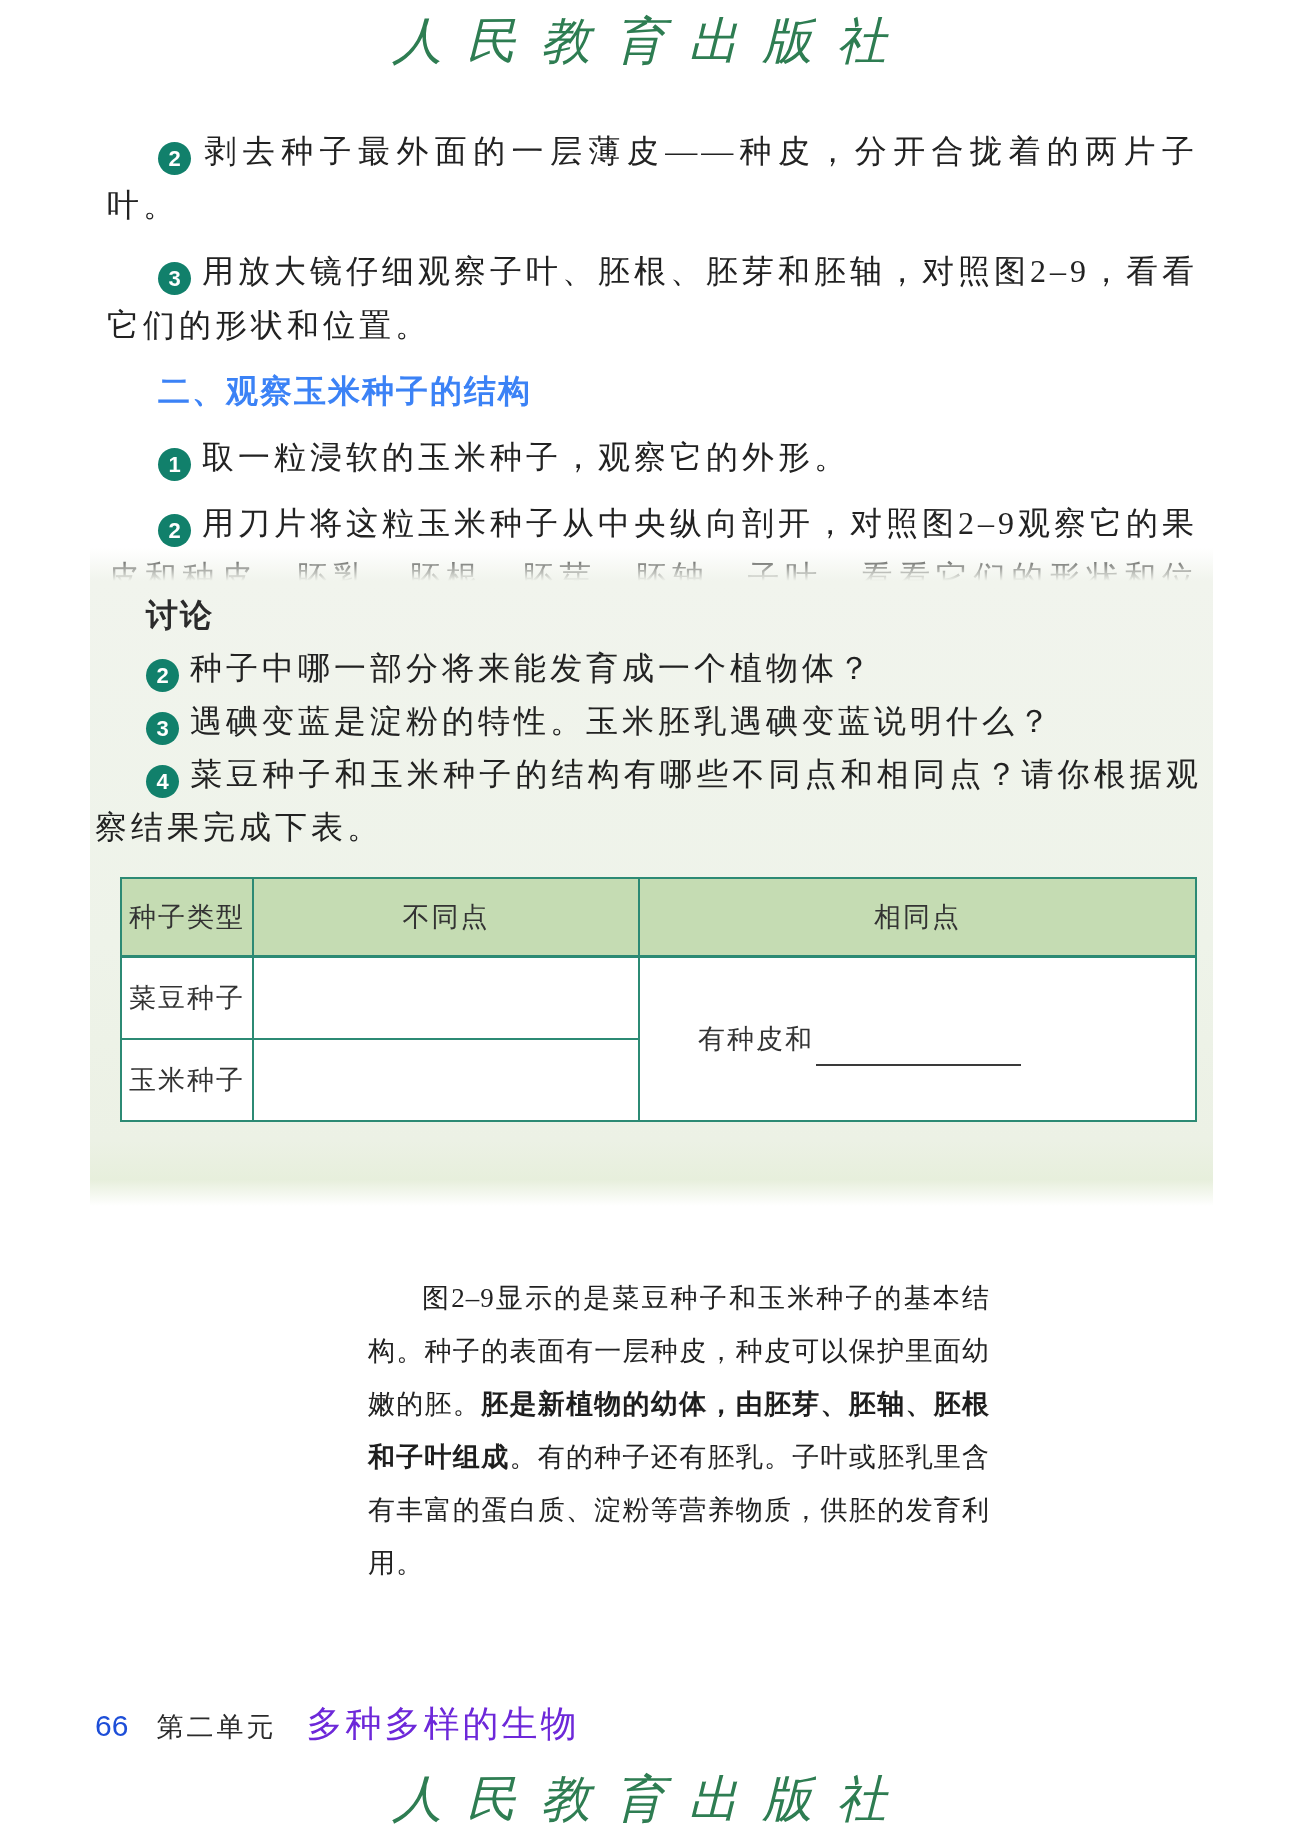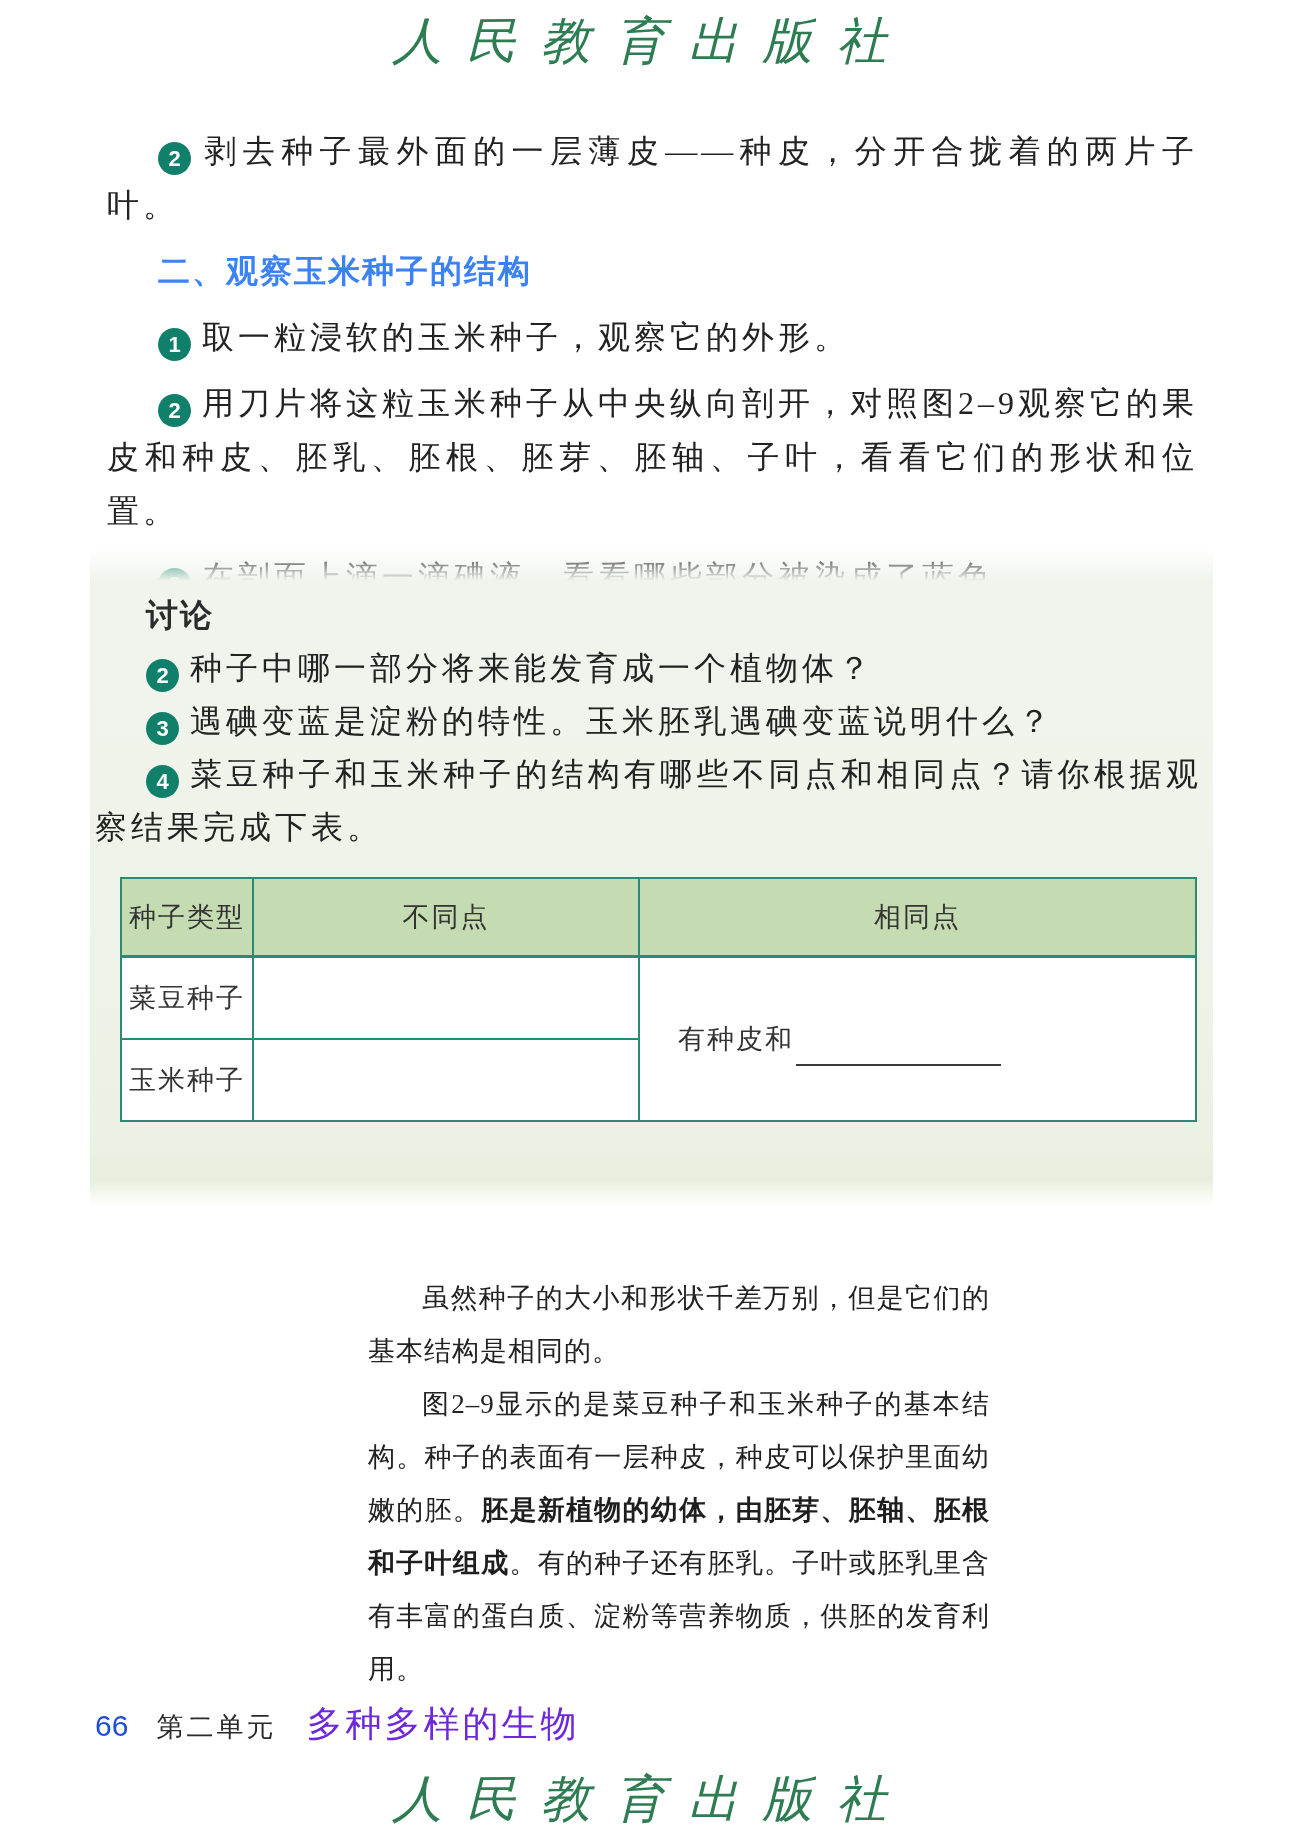--- a/index.html
+++ b/index.html
@@ -40,21 +40,21 @@
   .cmp-table{border-collapse:collapse;margin:23px 0 0 25px;width:1063px;
              font-family:"Liberation Sans","DejaVu Sans",sans-serif;font-size:27px;color:#333;
              letter-spacing:2px;table-layout:fixed;}
   .cmp-table th,.cmp-table td{border:2px solid #2c8a74;background:#ffffff;}
   .cmp-table th{background:#c5dcb3;font-weight:normal;height:74px;text-align:center;
                 border-bottom:3px solid #2c8a74;}
   .cmp-table td{height:78px;text-align:center;vertical-align:middle;}
   .cmp-table .c1{width:128px;}
   .cmp-table .c2{width:382px;}
   .cmp-table .c3{width:553px;}
-  .cmp-table td.same{text-align:left;padding-left:38px;}
+  .cmp-table td.same{text-align:left;padding-left:58px;}
   .blank-line{display:inline-block;width:205px;height:30px;border-bottom:2px solid #3a3a3a;
               margin-left:2px;vertical-align:bottom;}
 
   
   .bottom-text{left:368px;top:1272px;width:622px;font-size:27px;letter-spacing:1px;line-height:53px;}
   .bottom-text p{margin:0;text-indent:54px;}
   .bold-seg{font-family:"Liberation Sans","DejaVu Sans",sans-serif;font-weight:bold;color:#1e1e1e;}
 
   
   .footer{position:absolute;left:95px;top:1700px;white-space:nowrap;}
@@ -64,20 +64,21 @@
 </style>
 </head>
 <body>
 
 <div class="page">
 
   <div class="logo top">人民教育出版社</div>
 
   <div class="col top-text">
     <p><span class="badge">2</span><span>剥去种子最外面的一层薄皮——种皮，分开合拢着的两片子叶。</span></p>
+    <p><span class="badge">3</span><span>用放大镜仔细观察子叶、胚根、胚芽和胚轴，对照图2–9，看看它们的形状和位置。</span></p>
     <p class="sec-heading">二、观察玉米种子的结构</p>
     <p><span class="badge">1</span><span>取一粒浸软的玉米种子，观察它的外形。</span></p>
     <p><span class="badge">2</span><span>用刀片将这粒玉米种子从中央纵向剖开，对照图2–9观察它的果皮和种皮、胚乳、胚根、胚芽、胚轴、子叶，看看它们的形状和位置。</span></p>
     <p><span class="badge">3</span><span>在剖面上滴一滴碘液，看看哪些部分被染成了蓝色。</span></p>
   </div>
 
   <div class="panel">
     <div class="panel-inner">
       <p class="panel-heading">讨论</p>
       <p><span class="badge">2</span><span>种子中哪一部分将来能发育成一个植物体？</span></p>
@@ -101,21 +102,20 @@
         <tr>
           <td class="c1">玉米种子</td>
           <td class="c2"></td>
         </tr>
       </tbody>
         </table>
     </div>
   </div>
 
   <div class="col bottom-text">
-    <p>虽然种子的大小和形状千差万别，但是它们的基本结构是相同的。</p>
     <p><span>图2–9显示的是菜豆种子和玉米种子的基本结构。种子的表面有一层种皮，种皮可以保护里面幼嫩的胚。</span><span class="bold-seg">胚是新植物的幼体，由胚芽、胚轴、胚根和子叶组成</span><span>。有的种子还有胚乳。子叶或胚乳里含有丰富的蛋白质、淀粉等营养物质，供胚的发育利用。</span></p>
   </div>
 
   <div class="footer">
     <span class="pn">66</span>
     <span class="unit">第二单元</span>
     <span class="unit-title">多种多样的生物</span>
   </div>
 
   <div class="logo bottom">人民教育出版社</div>

